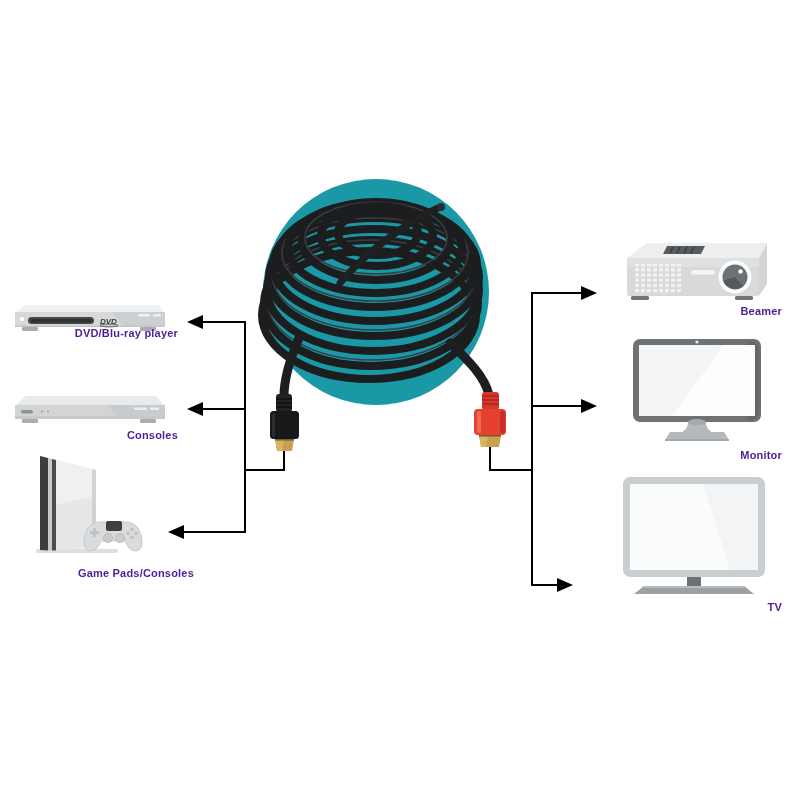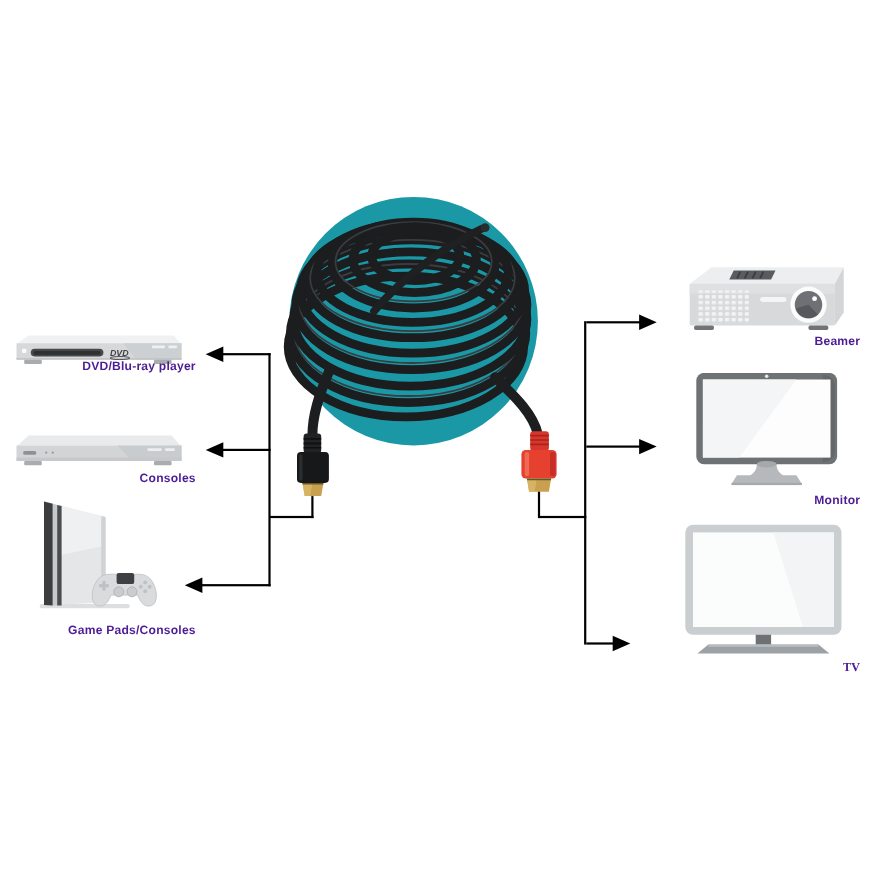--- a/index.html
+++ b/index.html
@@ -140,21 +140,21 @@
       <rect x="63" y="76" width="3" height="9" rx="1" fill="#bfc2c4"></rect>
       <rect x="60" y="79" width="9" height="3" rx="1" fill="#bfc2c4"></rect>
       <circle cx="102" cy="77.5" r="1.8" fill="#bfc2c4"></circle>
       <circle cx="106" cy="81.5" r="1.8" fill="#bfc2c4"></circle>
       <circle cx="98" cy="81.5" r="1.8" fill="#bfc2c4"></circle>
       <circle cx="102" cy="85.5" r="1.8" fill="#bfc2c4"></circle>
       <circle cx="78" cy="86" r="4.5" fill="#caccce" stroke="#aeb1b3" stroke-width="0.8"></circle>
       <circle cx="90" cy="86" r="4.5" fill="#caccce" stroke="#aeb1b3" stroke-width="0.8"></circle>
     </g>
   </svg>
-  <div class="dev-label" style="left:0px;top:566px;width:178px;">Game Pads/Consoles</div>
+  <div class="dev-label" style="left:16px;top:566px;width:178px;">Game Pads/Consoles</div>
 
   <svg class="abs" style="left:617px;top:237px;" width="152" height="66" viewBox="0 0 152 66">
     <defs>
       <pattern id="spk" width="6" height="5.2" patternUnits="userSpaceOnUse">
         <rect x="0" y="0" width="4" height="3.2" rx="0.8" fill="#f2f3f4"></rect>
       </pattern>
     </defs>
     <polygon points="10,21 142,21 150,6 30,6" fill="#eceeef"></polygon>
     <polygon points="142,21 150,6 150,47 142,59" fill="#d3d5d7"></polygon>
     <rect x="10" y="21" width="132" height="38" rx="2" fill="#d7d9db"></rect>
@@ -188,15 +188,15 @@
   <div class="dev-label" style="left:612px;top:448px;width:170px;">Monitor</div>
 
   <svg class="abs" style="left:618px;top:475px;" width="154" height="121" viewBox="0 0 154 121">
     <rect x="5" y="2" width="142" height="100" rx="7" fill="#caced1"></rect>
     <rect x="12" y="9" width="128" height="86" fill="#fbfcfc"></rect>
     <polygon points="85,9 140,9 140,95 112,95" fill="#f2f4f5"></polygon>
     <rect x="69" y="102" width="14" height="9" fill="#6e7173"></rect>
     <polygon points="26,111 126,111 136,119 16,119" fill="#9ba1a5"></polygon>
     <rect x="26" y="111" width="100" height="2" fill="#b7bcbf"></rect>
   </svg>
-  <div class="dev-label" style="left:612px;top:600px;width:170px;font-family:Liberation Serif, serif;">TV</div>
+  <div class="dev-label" style="left:612px;top:600px;width:170px;">TV</div>
 
 </div>
 
 </body></html>

